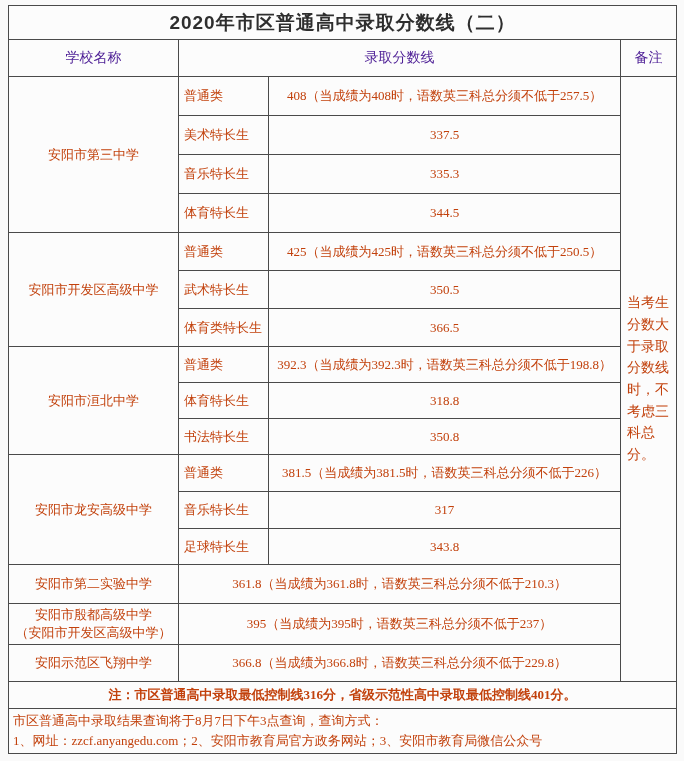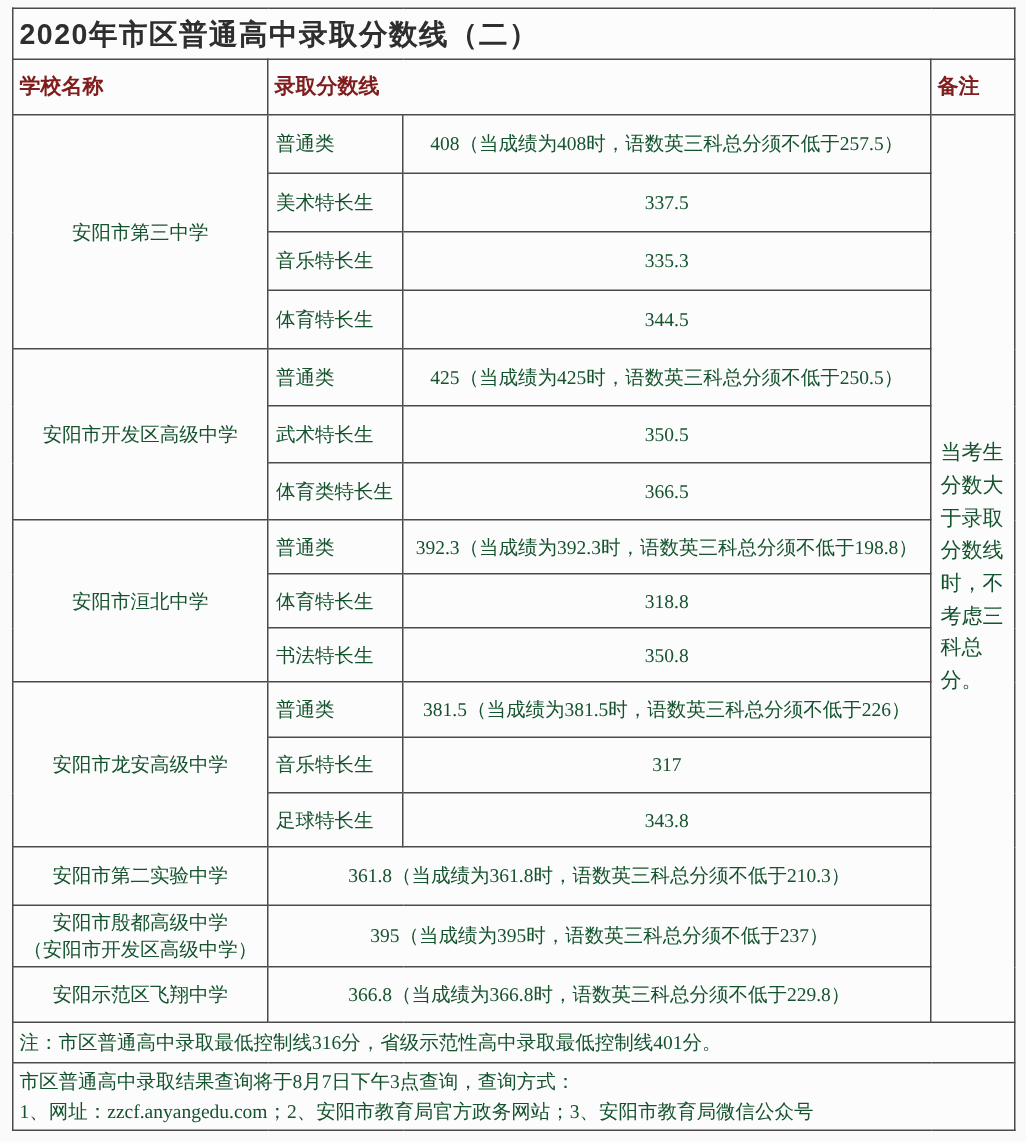--- a/index.html
+++ b/index.html
@@ -18,39 +18,39 @@
     background:#fcfcfc;
   }
   col.c1{width:170px}
   col.c2{width:90px}
   col.c3{width:352px}
   col.c4{width:56px}
   td{
     border:1px solid #4a4a4a;
     padding:2px 4px;
     font-size:13px;
-    color:#14532d;
+    color:#c2410c;
     overflow:hidden;
   }
   .title-row{height:34px}
   td.title{
     font-family:"Liberation Sans",sans-serif;
     font-weight:bold;
     font-size:19px;
-    text-align:left;
+    text-align:center;
     color:#2e2e2e;
     letter-spacing:1px;
   }
   .header-row{height:37px}
   td.th{
     font-family:"Liberation Sans",sans-serif;
-    font-weight:bold;
+    font-weight:normal;
     font-size:14px;
-    text-align:left;
-    color:#7f1d1d;
+    text-align:center;
+    color:#4c1d95;
   }
   td.school-name{
     text-align:center;
     padding-left:4px;
     font-size:13px;
     white-space:pre-line;
     line-height:1.35;
   }
   td.category{
     text-align:left;
@@ -65,23 +65,24 @@
   td.remark{
     font-size:14px;
     text-align:left;
     vertical-align:middle;
     padding:0 6px;
     line-height:1.55;
     word-break:break-all;
   }
   tr.footnote-row{height:27px}
   td.footnote{
-    text-align:left;
+    text-align:center;
     font-size:13px;
     padding-left:4px;
+    font-weight:bold;
   }
   tr.query-row{height:45px}
   td.query{
     text-align:left;
     font-size:13px;
     padding-left:4px;
     line-height:1.55;
     vertical-align:middle;
   }
 </style>

